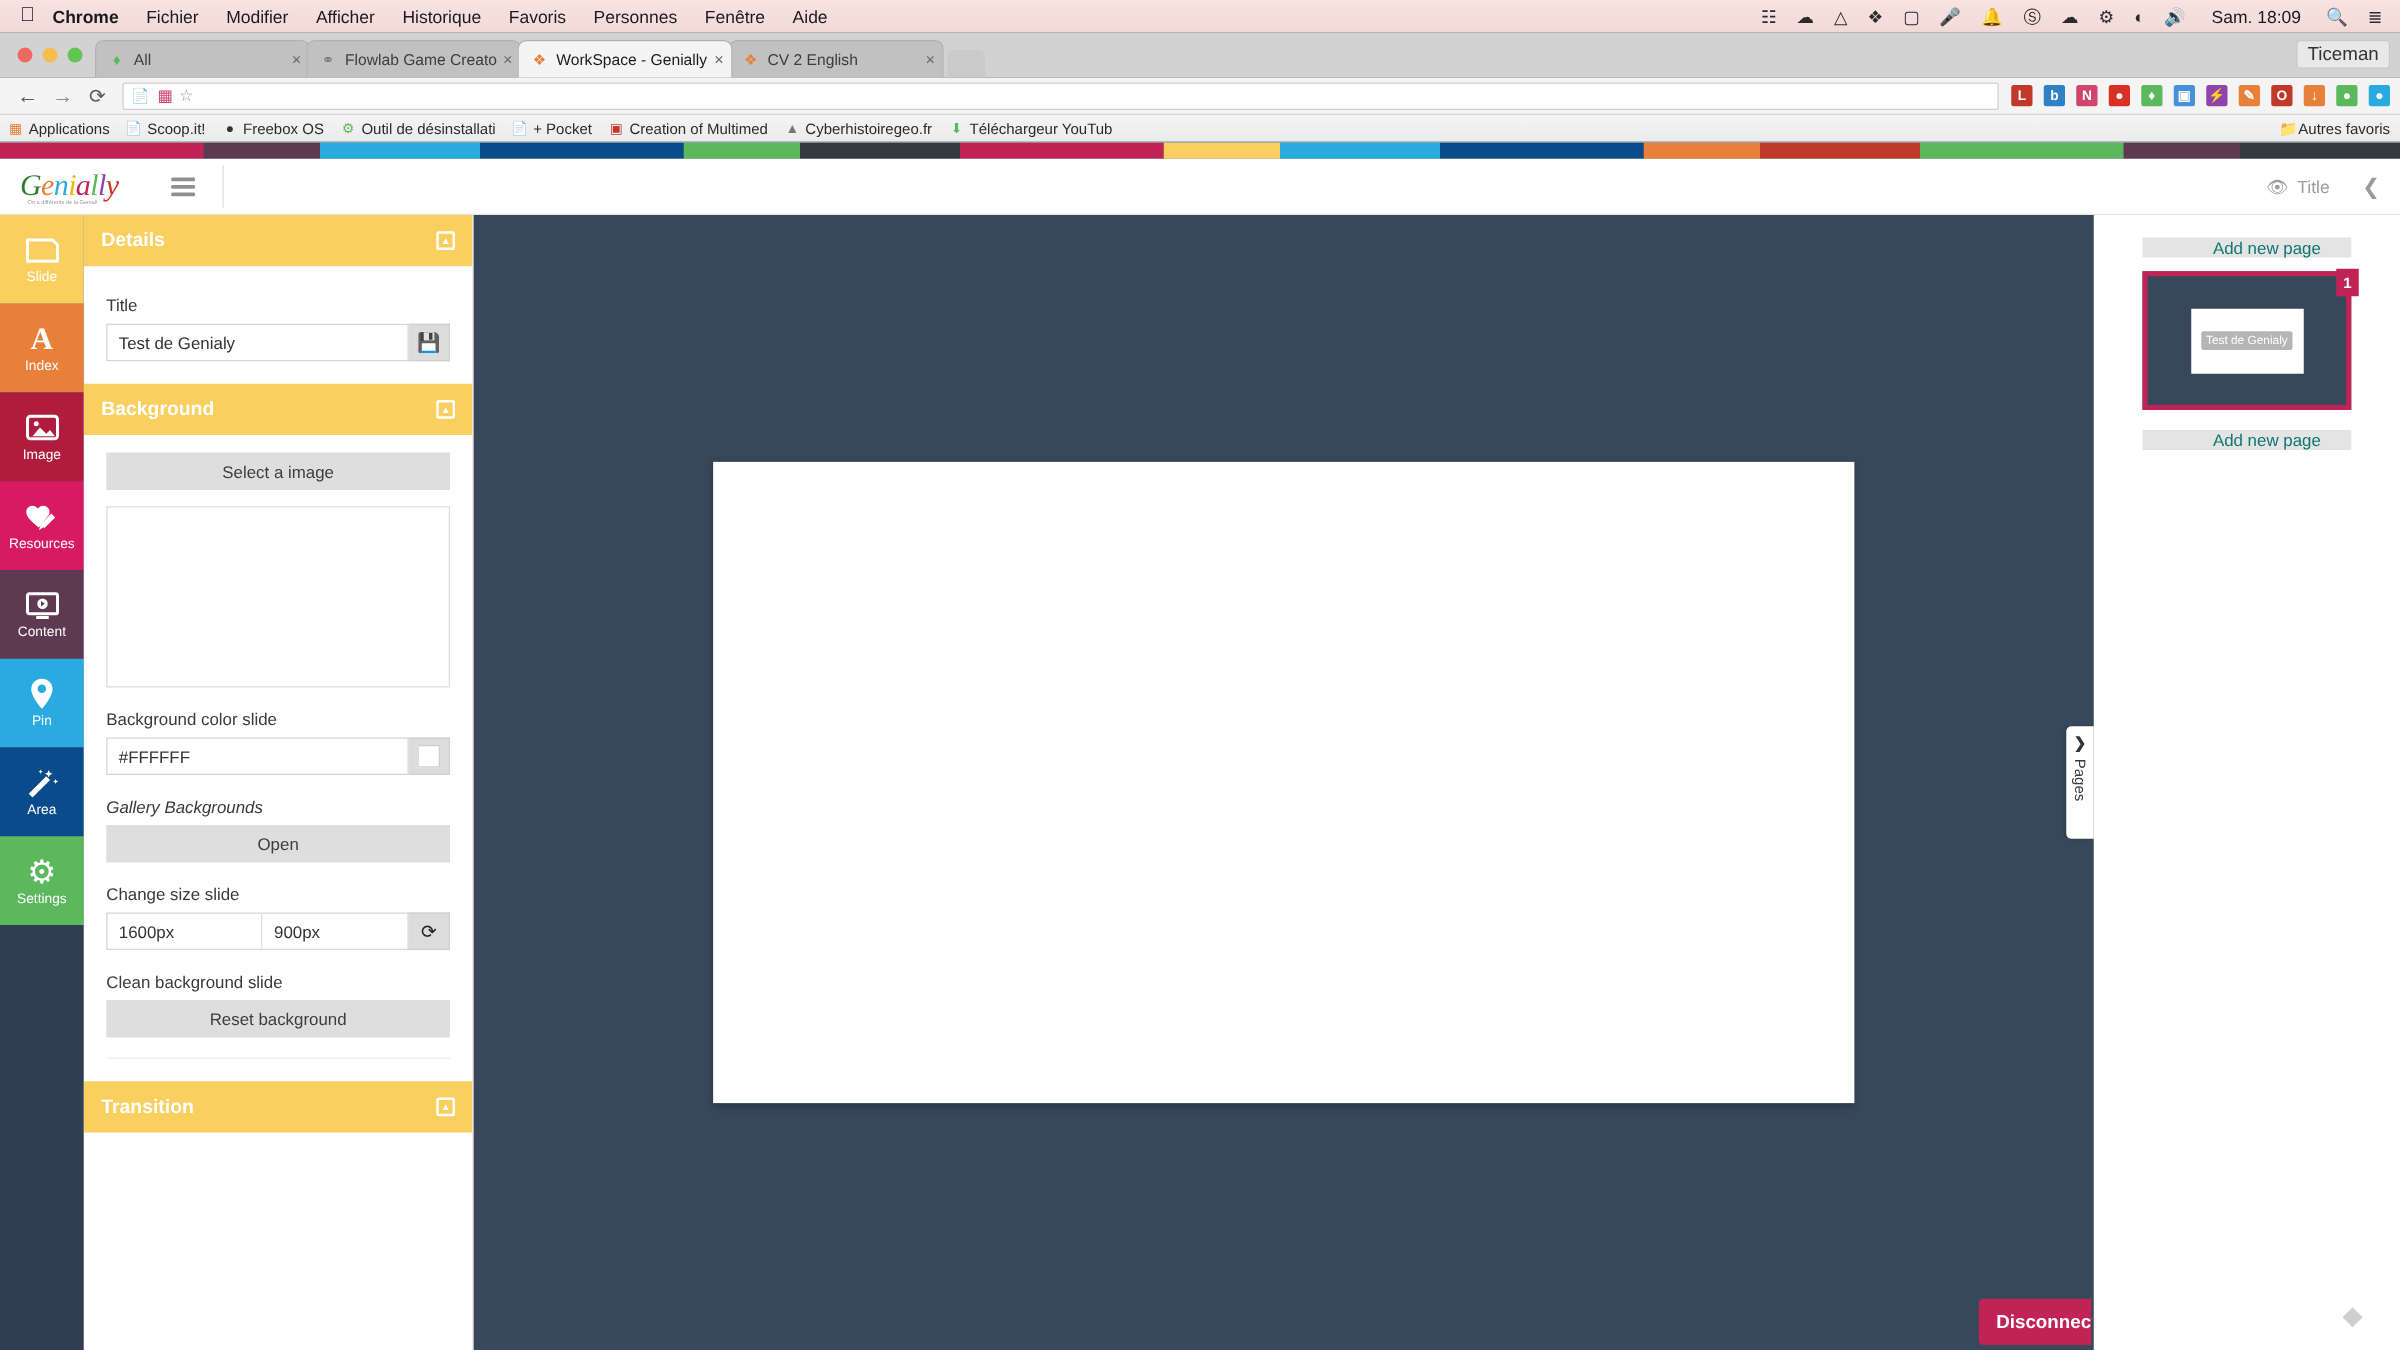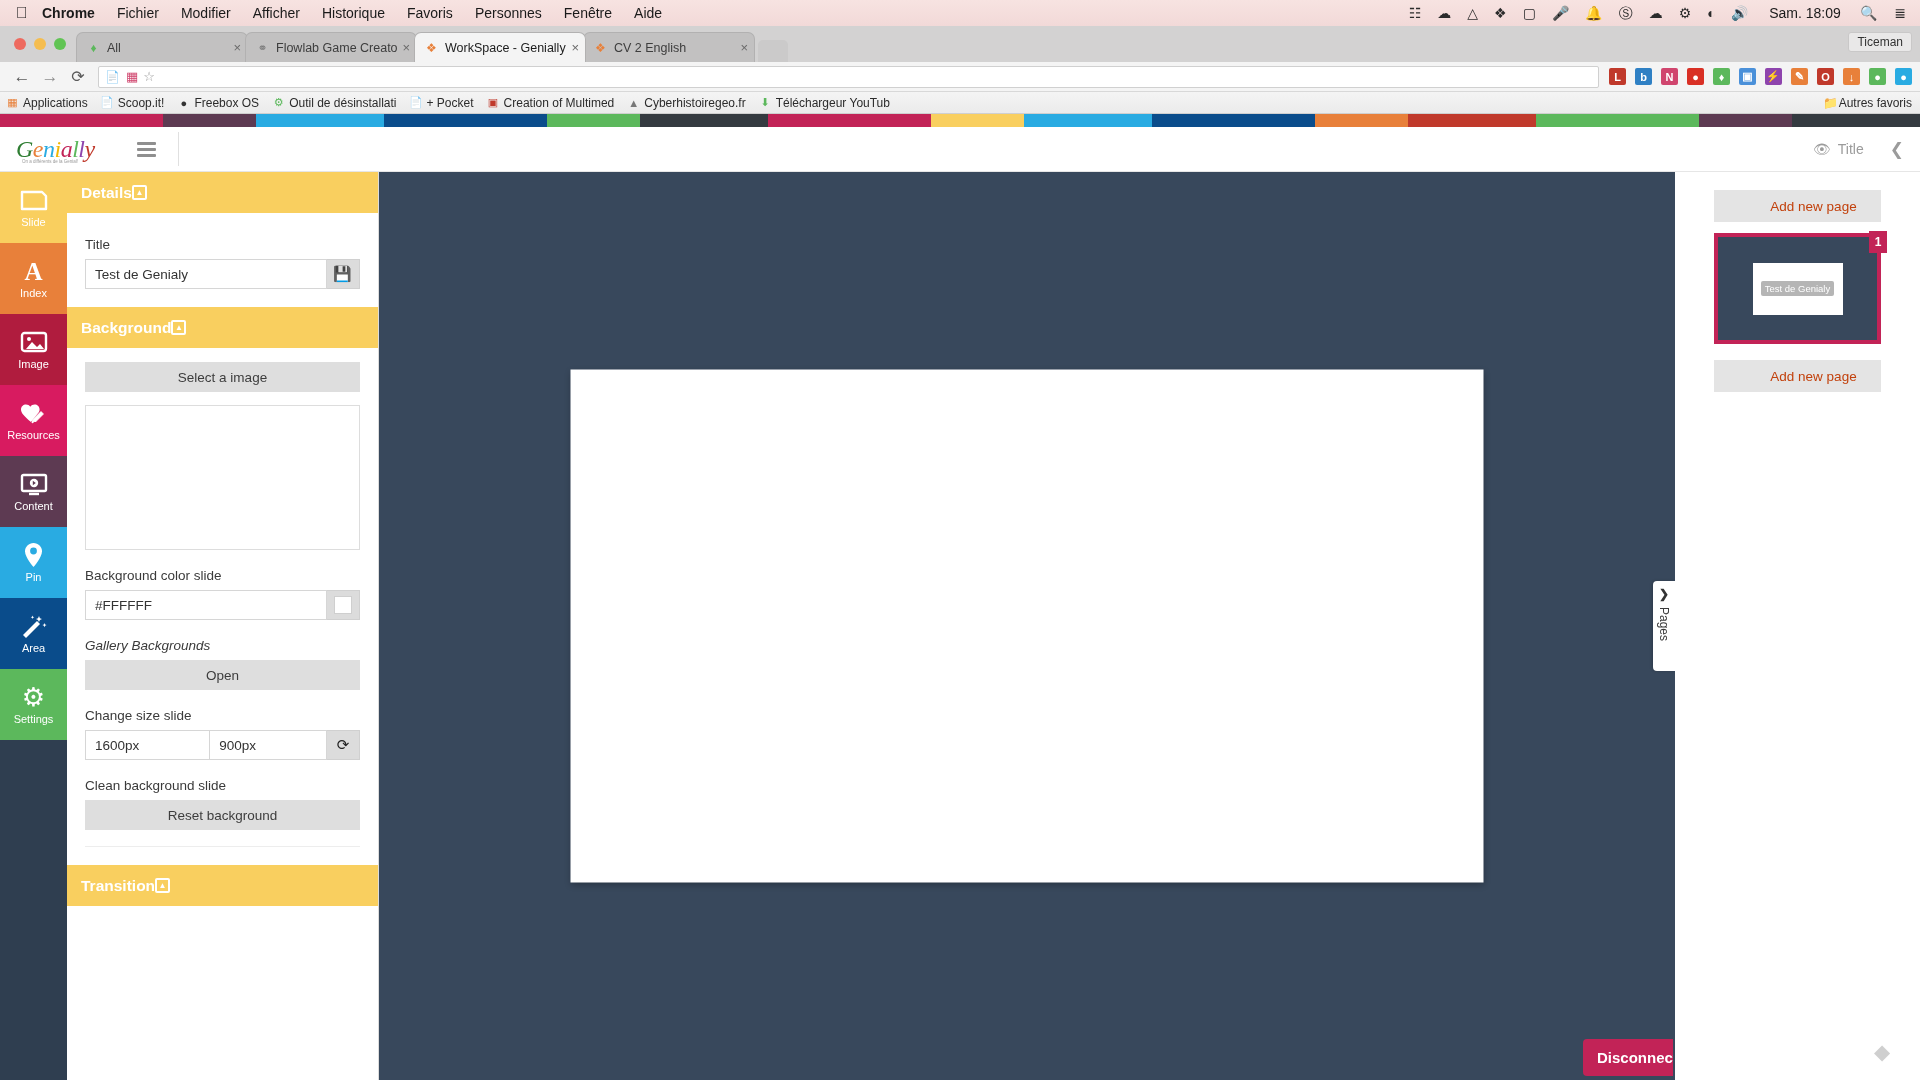--- a/index.html
+++ b/index.html
@@ -50,21 +50,21 @@
     overflow: hidden;
   }
   .tab.active { background: #f4f4f4; color: #1c1c1c; z-index: 4; }
   .tab .favicon { width: 15px; height: 15px; margin-right: 6px; flex: 0 0 15px; display:flex; align-items:center; justify-content:center; font-size: 12px; }
   .tab .ttl { flex: 1 1 auto; overflow: hidden; white-space: nowrap; text-overflow: clip; }
   .tab .tclose { font-size: 13px; color: #6a6a6a; margin-left: 4px; flex: 0 0 auto; }
   .newtab { width: 30px; height: 22px; background: #cbcaca; border-radius: 5px 5px 0 0; margin-left: 6px; }
   #user-chip {
     position: absolute; right: 8px; top: 6px;
     background: #e9e8e8; border: 1px solid #c9c8c8; border-radius: 3px;
-    font-size: 12px; color: #333; padding: 2px 8px;
+    font-size: 15px; color: #333; padding: 2px 8px;
   }
 
   
   #omnirow {
     height: 30px; width: 100%;
     background: #f4f4f4;
     border-bottom: 1px solid #d8d8d8;
     display: flex; align-items: center;
     padding: 0 8px;
   }
@@ -127,21 +127,21 @@
   .rail-item { height: 71px; width: 100%; display: flex; flex-direction: column;
                align-items: center; justify-content: center; color: #fff; gap: 3px; }
   .rail-item .rlabel { font-size: 11px; }
   .rail-item .ricon { font-size: 22px; line-height: 1; height: 26px; display:flex; align-items:center; }
   .rail-item svg { display:block; }
 
   
   #props { position: absolute; left: 67px; top: 0; width: 312px; height: 100%;
            background: #fff; overflow: hidden; border-right:1px solid #dcdcdc; }
   .sec-head { background: #f9cf5f; color: #fff; height: 41px; display: flex; align-items: center;
-              justify-content: flex-start; padding: 0 14px; font-size: 15.5px; font-weight: bold; }
+              justify-content: space-between; padding: 0 14px; font-size: 15.5px; font-weight: bold; }
   .sec-head .collapse { width: 15px; height: 15px; border: 2px solid #fff; border-radius: 2px;
                         display: flex; align-items: center; justify-content: center; font-size: 8px; }
   .sec-body { padding: 14px 18px 18px 18px; }
   .flabel { font-size: 13.5px; color: #3a3a3a; margin: 10px 0 7px 0; }
   .row { display: flex; }
   .tinput { flex: 1 1 auto; height: 30px; border: 1px solid #d6d6d6; background: #fff;
             font-size: 13.5px; color: #333; padding: 0 9px; display:flex; align-items:center; }
   .ibtn { width: 33px; height: 30px; background: #dcdcdc; border: 1px solid #d0d0d0; border-left: none;
           display: flex; align-items: center; justify-content: center; font-size: 15px; color: #222; }
   .gbtn { width: 100%; height: 30px; background: #dedede; color: #3d3d3d; font-size: 13.5px;
@@ -158,21 +158,21 @@
            width: 913px; height: 513px; background: #fff; box-shadow: 0 2px 7px rgba(0,0,0,.3); }
 
   
   #pagestab { position: absolute; right: 245px; top: 50%; transform: translateY(-50%);
               width: 22px; height: 90px; background: #fff; border-radius: 4px 0 0 4px;
               display: flex; flex-direction: column; align-items: center; justify-content: flex-start;
               padding-top: 6px; gap: 6px; box-shadow: -1px 0 3px rgba(0,0,0,.2); }
   #pagestab .chev { font-size: 12px; color: #333; font-weight: bold; }
   #pagestab .vlabel { writing-mode: vertical-rl; font-size: 12px; color: #3a3a3a; }
 
-  .addpage { margin: 0 auto; width: 167px; height: 32px; background: #e4e4e4; color: #c2410c;
+  .addpage { margin: 0 auto; width: 167px; height: 16px; background: #e4e4e4; color: #0f766e;
              font-size: 13.5px; display: flex; align-items: center; justify-content: center; padding-left: 32px; }
   #thumbwrap { margin: 11px auto 0 auto; width: 167px; height: 111px; border: 4px solid #c22357;
                background: #38485c; position: relative; }
   #thumbwrap .badge { position: absolute; right: -10px; top: -6px; background: #c22357; color: #fff;
                       font-size: 12px; font-weight: bold; width: 18px; height: 22px;
                       display: flex; align-items: center; justify-content: center; }
   #thumbwrap .inner { position: absolute; left: 50%; top: 50%; transform: translate(-50%,-50%);
                       width: 90px; height: 52px; background: #fff; display:flex; align-items:center; justify-content:center; }
   #thumbwrap .ttext { background: #b5b5b5; color: #fff; font-size: 9.5px; padding: 2px 4px; border-radius: 2px; white-space:nowrap; }
 

